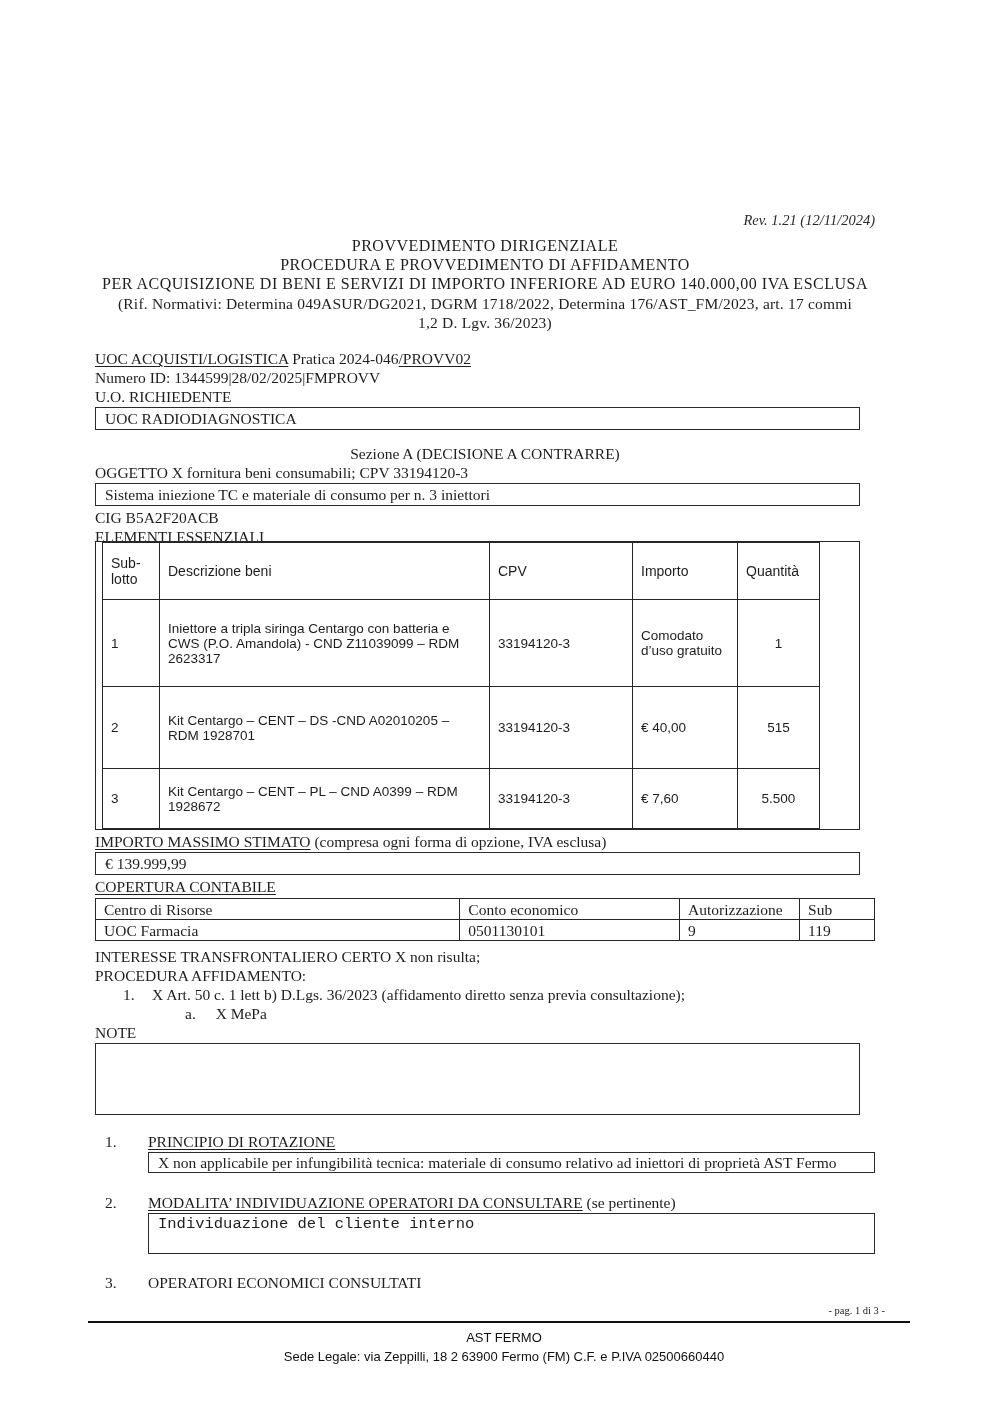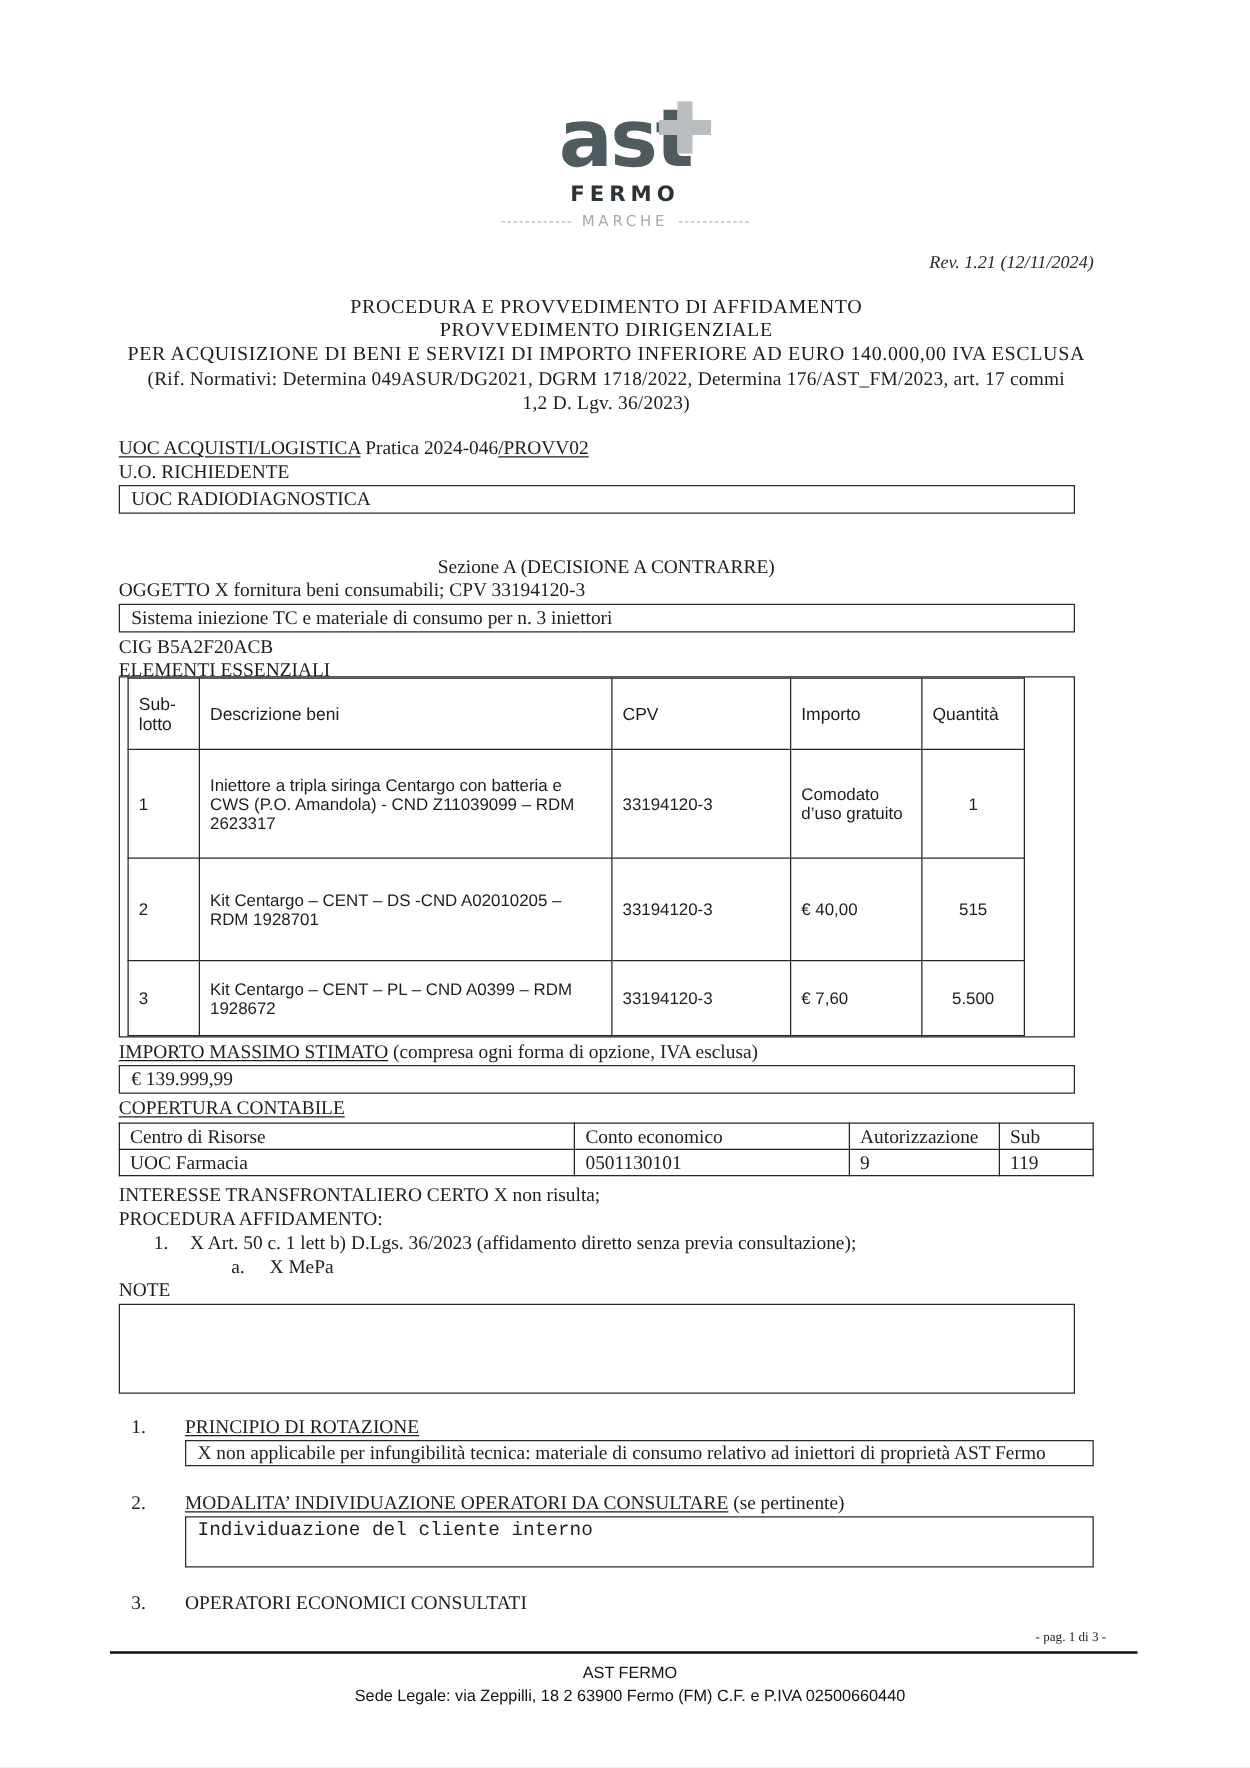--- a/index.html
+++ b/index.html
@@ -25,21 +25,21 @@
     font-size:17px; letter-spacing:4px; color:#2b3337;
   }
   .logo-marche-row {
     margin-top:4px; display:flex; align-items:center; justify-content:center; gap:8px;
     font-family:"DejaVu Sans", sans-serif; font-size:12px;
     letter-spacing:3px; color:#a7acac;
   }
   .marche-dash { display:inline-block; width:56px; border-top:1px dashed #b5b9b9; height:0; }
 
   
-  .rev { top:202px; left:95px; width:780px; text-align:right; font-style:italic; font-size:14.5px; color:#2a2a2a; }
+  .rev { top:212px; left:95px; width:780px; text-align:right; font-style:italic; font-size:14.5px; color:#2a2a2a; }
   .titleblock { top:236px; left:95px; width:780px; text-align:center; font-size:16px; line-height:19.2px; letter-spacing:0.5px; }
   .titleblock .small { font-size:15.5px; letter-spacing:0.2px; }
   .col { left:95px; width:780px; font-size:15.5px; line-height:19px; }
   .u { text-decoration:underline; text-underline-offset:2px; }
   .box {
     border:1.6px solid #2b2b2b; padding:1px 9px; font-size:15.5px;
     background:#fff;
   }
   .centered { text-align:center; }
 
@@ -73,50 +73,34 @@
   
   .pag { top:1305px; left:95px; width:790px; text-align:right; font-size:10.5px; color:#222; }
   .foot-line { top:1321px; left:88px; width:822px; border-top:2.5px solid #101010; }
   .footer-text { top:1328px; left:4px; width:1000px; text-align:center; font-family:"Liberation Sans", sans-serif; font-size:13px; color:#111; line-height:19px; }
 </style>
 </head>
 <body>
 
 <div class="page">
 
-  <div class="abs logo-wrap">
-    <div class="logo-word">
-      <span>ast</span>
-      <span class="logo-plus">
-        <svg width="42" height="42" viewBox="0 0 42 42">
-            <rect x="15" y="0" width="12" height="42" fill="#b9bdbd"></rect>
-            <rect x="0" y="15" width="42" height="12" fill="#b9bdbd"></rect>
-          </svg>
-      </span>
-    </div>
-    <div class="logo-fermo">FERMO</div>
-    <div class="logo-marche-row">
-      <span class="marche-dash"></span>
-      <span>MARCHE</span>
-      <span class="marche-dash"></span>
-    </div>
-  </div>
 
   <div class="abs rev">Rev. 1.21 (12/11/2024)</div>
 
   <div class="abs titleblock">
+    <div>PROVVEDIMENTO DIRIGENZIALE</div>
     <div>PROCEDURA E PROVVEDIMENTO DI AFFIDAMENTO</div>
-    <div>PROVVEDIMENTO DIRIGENZIALE</div>
     <div>PER ACQUISIZIONE DI BENI E SERVIZI DI IMPORTO INFERIORE AD EURO 140.000,00 IVA ESCLUSA</div>
     <div class="small">(Rif. Normativi: Determina 049ASUR/DG2021, DGRM 1718/2022, Determina 176/AST_FM/2023, art. 17 commi</div>
     <div class="small">1,2 D. Lgv. 36/2023)</div>
   </div>
 
   <div class="abs col" style="top:349px;">
     <div><span class="u">UOC ACQUISTI/LOGISTICA</span><span> Pratica 2024-046</span><span class="u">/PROVV02</span></div>
+    <div>Numero ID: 1344599|28/02/2025|FMPROVV</div>
     <div>U.O. RICHIEDENTE</div>
     <div class="box" style="width:765px; margin-top:1px;">UOC RADIODIAGNOSTICA</div>
   </div>
 
   <div class="abs col" style="top:444px;">
     <div class="centered">Sezione A (DECISIONE A CONTRARRE)</div>
     <div>OGGETTO X fornitura beni consumabili; CPV 33194120-3</div>
     <div class="box" style="width:765px; margin-top:1px;">Sistema iniezione TC e materiale di consumo per n. 3 iniettori</div>
     <div style="margin-top:2px;">CIG B5A2F20ACB</div>
     <div>ELEMENTI ESSENZIALI</div>

